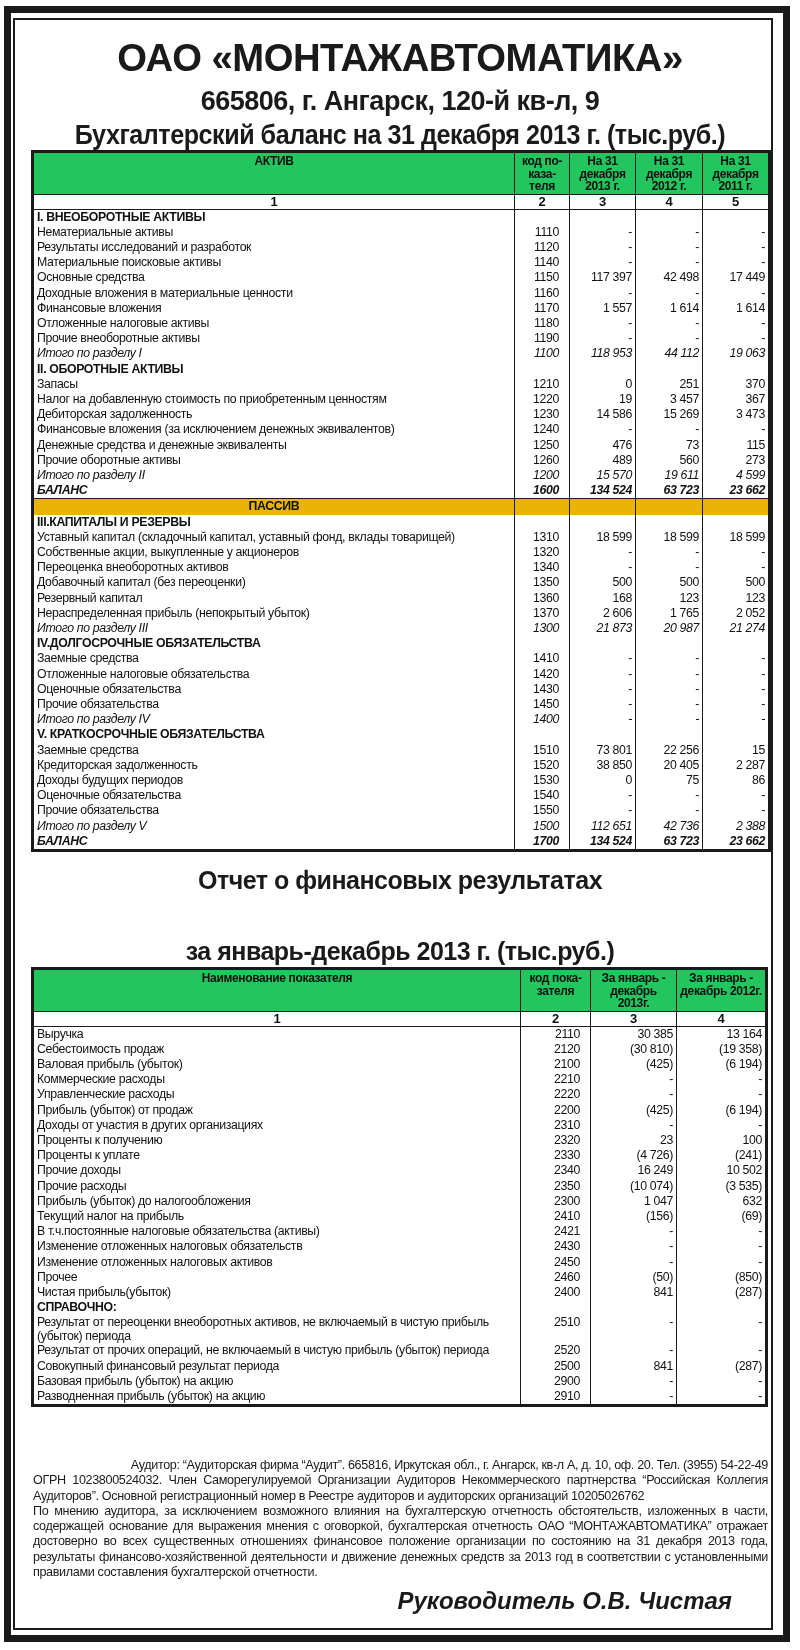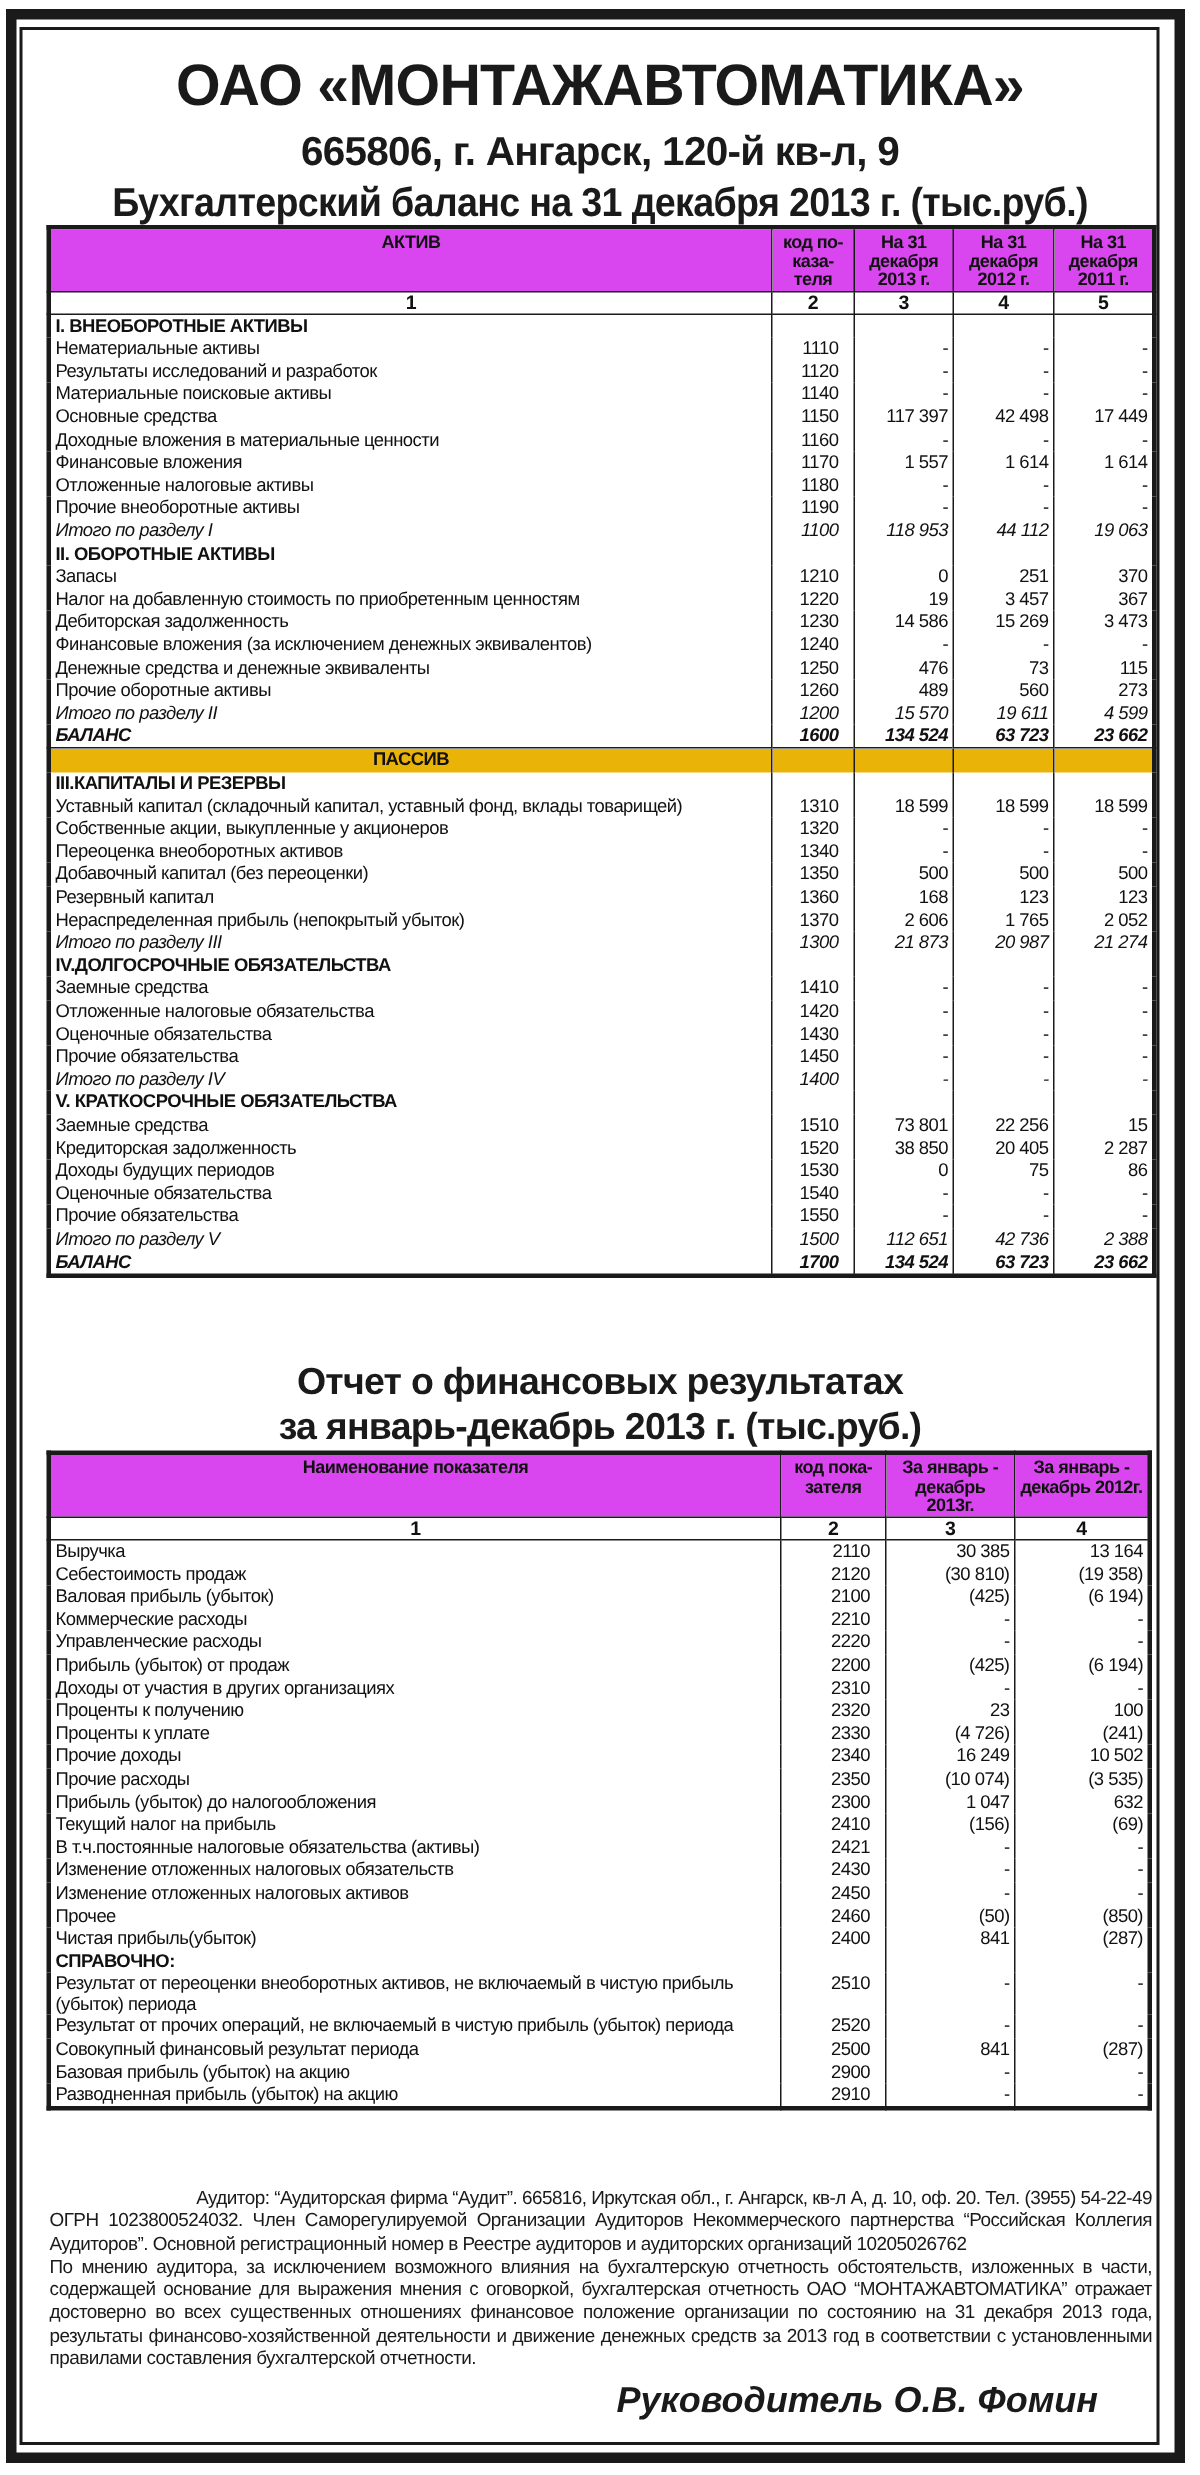--- a/index.html
+++ b/index.html
@@ -7,29 +7,29 @@
          font-family:"Liberation Sans", sans-serif; color:#111; }
   .frame-outer { position:absolute; left:4px; top:6px; width:786px; height:1636px;
                  border:7px solid #1a1a1a; box-sizing:border-box; background:#fff; }
   .frame-inner { position:absolute; left:13px; top:18px; width:760px; height:1612px;
                  border:2px solid #1a1a1a; box-sizing:border-box; }
   .title { position:absolute; left:0; width:800px; text-align:center; font-weight:bold;
            color:#1a1a1a; white-space:nowrap; letter-spacing:-0.5px; }
   .t1 { top:36px; font-size:39px; transform:scaleX(0.98); }
   .t2 { top:86px; font-size:27px; }
   .t3 { top:120px; font-size:27px; transform:scaleX(0.93); }
-  .t4 { top:907px; font-size:25px;text-align:center; }
+  .t4 { top:866px; font-size:25px;text-align:center; }
   .t5 { top:937px; font-size:25px; }
 
   table.fin { position:absolute; border-collapse:collapse; table-layout:fixed;
               font-family:"Liberation Sans", sans-serif; font-size:12.3px; line-height:15.2px;
               border:3px solid #1a1a1a; letter-spacing:-0.35px; }
   table.fin td, table.fin th { padding:0 3px; border-left:1.5px solid #1a1a1a; border-right:1.5px solid #1a1a1a;
               white-space:nowrap; overflow:hidden; vertical-align:top; }
-  table.fin th { background:#d946ef; font-weight:bold; font-size:12px; line-height:12.5px;
+  table.fin th { background:#22c55e; font-weight:bold; font-size:12px; line-height:12.5px;
                  text-align:center; border-bottom:1.5px solid #1a1a1a; white-space:normal; padding:2px 2px 1px; }
   table.fin tr.colnum td { text-align:center; font-weight:bold; border-bottom:1.5px solid #1a1a1a;
                            font-size:13px; line-height:14px; }
   table.fin td.num { text-align:right; }
   table.fin td.code { text-align:right; padding-right:10px; }
   tr.section td { font-weight:bold; }
   tr.total td { font-style:italic; }
   tr.balance td { font-style:italic; font-weight:bold; }
   tr.passiv td { background:#eab308; font-weight:bold; text-align:center; border-top:1.5px solid #1a1a1a; }
   tr.wrap td.label { white-space:normal; line-height:14px; }
@@ -545,13 +545,13 @@
       </tr>
     </tbody>
 </table>
 
 <div class="audit">
   <p style="text-align:right;">Аудитор: “Аудиторская фирма “Аудит”. 665816, Иркутская обл., г. Ангарск, кв-л А, д. 10, оф. 20. Тел. (3955) 54-22-49</p>
   <p>ОГРН 1023800524032. Член Саморегулируемой Организации Аудиторов Некоммерческого партнерства “Российская Коллегия Аудиторов”. Основной регистрационный номер в Реестре аудиторов и аудиторских организаций 10205026762</p>
   <p>По мнению аудитора,  за исключением возможного влияния на бухгалтерскую отчетность обстоятельств, изложенных в части, содержащей основание для выражения мнения с оговоркой, бухгалтерская отчетность ОАО “МОНТАЖАВТОМАТИКА” отражает достоверно во всех существенных отношениях финансовое положение организации по состоянию на 31 декабря 2013 года, результаты финансово-хозяйственной деятельности и движение денежных средств за 2013 год в соответствии с установленными правилами составления бухгалтерской отчетности.</p>
 </div>
 
-<div class="signature">Руководитель О.В. Фомин</div>
+<div class="signature">Руководитель О.В. Чистая</div>
 
 </body></html>

